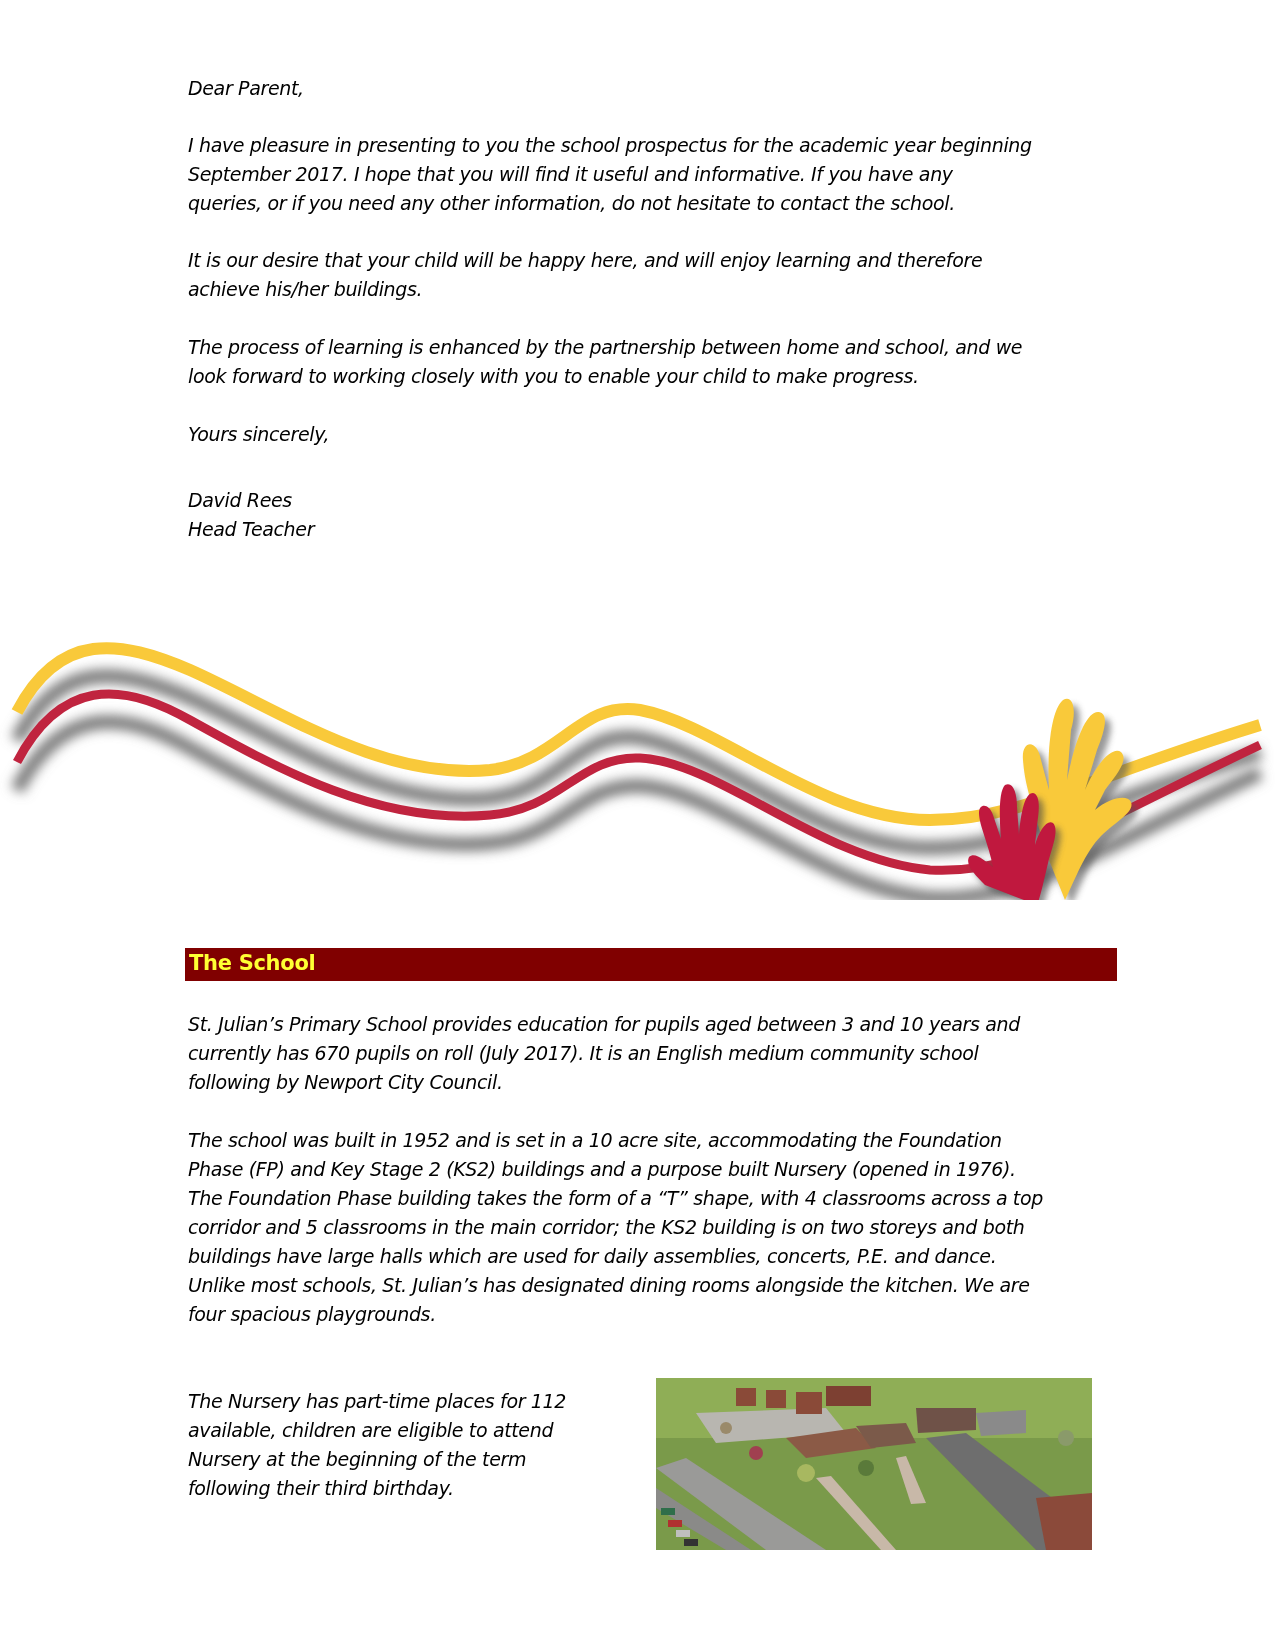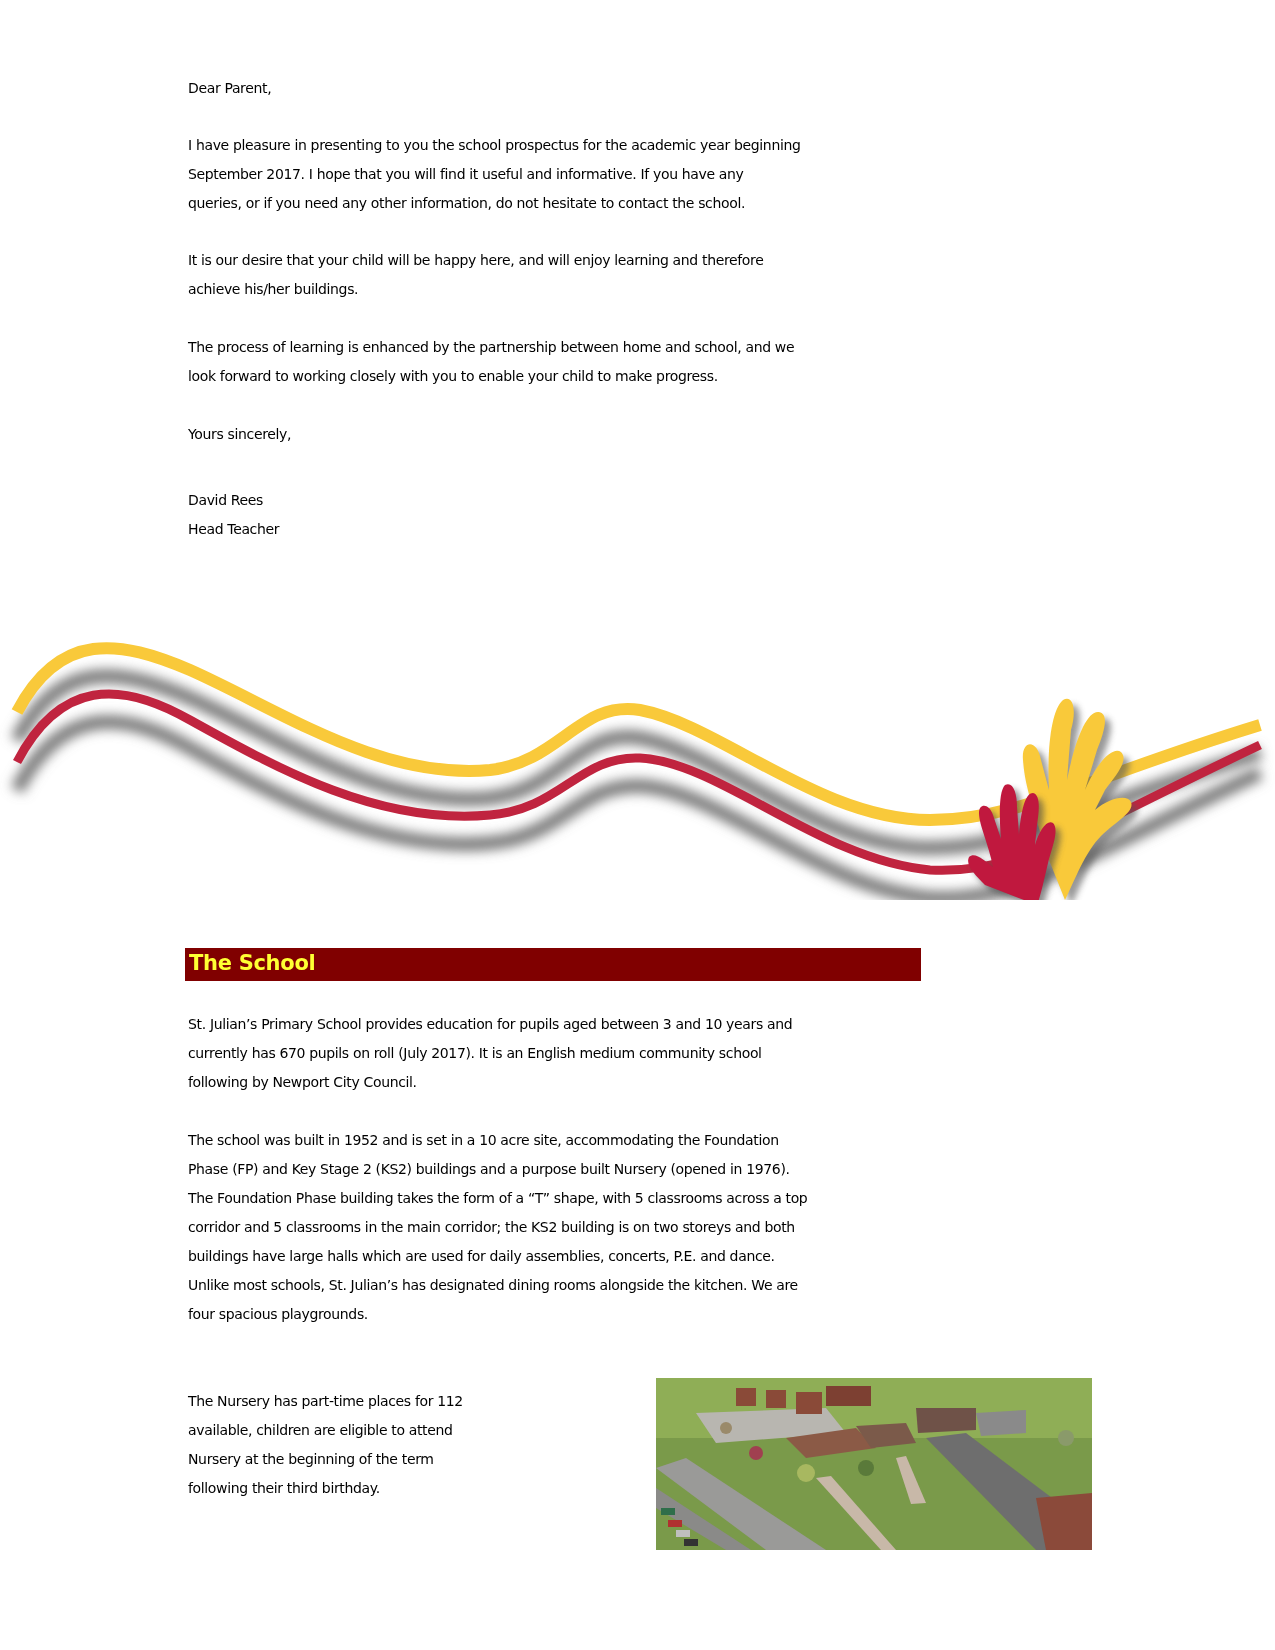--- a/index.html
+++ b/index.html
@@ -1,22 +1,22 @@
 <!DOCTYPE html>
 <html><head>
 <meta charset="utf-8">
 <style>
   html, body { margin: 0; padding: 0; background: #ffffff; }
   body { width: 1275px; height: 1650px; position: relative; overflow: hidden;
          font-family: "DejaVu Sans", sans-serif; color: #000; }
-  .para { position: absolute; left: 188px; font-size: 14px; line-height: 29px;
-          letter-spacing: -0.35px; margin: 0; white-space: nowrap; }
+  .para { position: absolute; left: 188px; font-size: 19px; line-height: 29px;
+          letter-spacing: -0.35px; margin: 0; white-space: nowrap; font-style: italic; }
   .line { display: block; }
   .banner { position: absolute; left: 0; top: 630px; width: 1275px; height: 270px; }
-  .heading-bar { position: absolute; left: 185px; top: 948px; width: 736px; height: 33px;
+  .heading-bar { position: absolute; left: 185px; top: 948px; width: 932px; height: 33px;
                  background: #800000; }
   .heading-text { position: absolute; left: 4px; top: 3px; color: #ffff33; font-weight: bold;
                   font-size: 21px; letter-spacing: -0.3px; }
   .photo { position: absolute; left: 656px; top: 1378px; width: 436px; height: 172px; overflow: hidden; }
 </style>
 </head>
 <body>
 
 <p class="para" style="top:74px">Dear Parent,</p>
 
@@ -81,21 +81,21 @@
 
 <p class="para" style="top:1010px">
   <span class="line">St. Julian’s Primary School provides education for pupils aged between 3 and 10 years and</span>
   <span class="line">currently has 670 pupils on roll (July 2017).  It is an English medium community school</span>
   <span class="line">following by Newport City Council.</span>
 </p>
 
 <p class="para" style="top:1126px">
   <span class="line">The school was built in 1952 and is set in a 10 acre site, accommodating the Foundation</span>
   <span class="line">Phase (FP) and Key Stage 2 (KS2) buildings and a purpose built Nursery (opened in 1976).</span>
-  <span class="line">The Foundation Phase building takes the form of a “T” shape, with 5 classrooms across a top</span>
+  <span class="line">The Foundation Phase building takes the form of a “T” shape, with 4 classrooms across a top</span>
   <span class="line">corridor and 5 classrooms in the main corridor; the KS2 building is on two storeys and both</span>
   <span class="line">buildings have large halls which are used for daily assemblies, concerts, P.E. and dance.</span>
   <span class="line">Unlike most schools, St. Julian’s has designated dining rooms alongside the kitchen.  We are</span>
   <span class="line">four spacious playgrounds.</span>
 </p>
 
 <p class="para" style="top:1387px">
   <span class="line">The Nursery has part-time places for 112</span>
   <span class="line">available, children are eligible to attend</span>
   <span class="line">Nursery at the beginning of the term</span>

